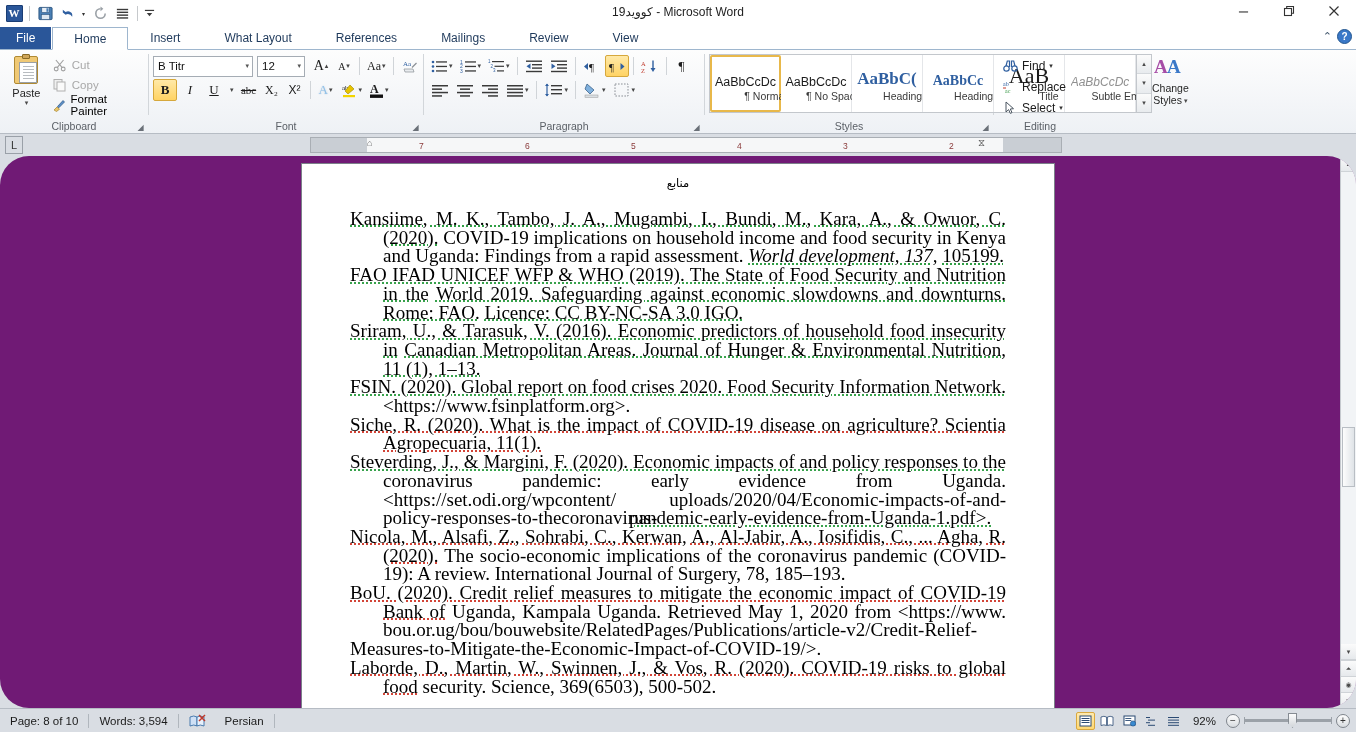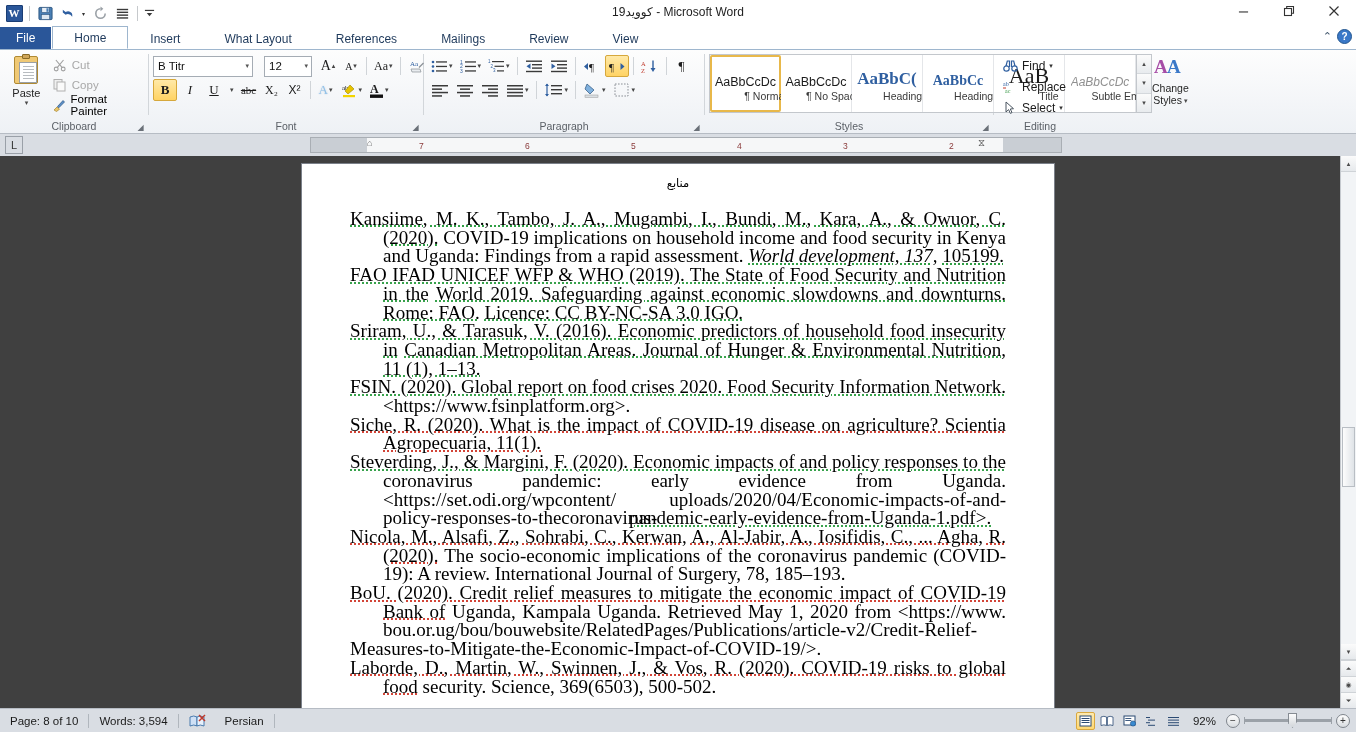--- a/index.html
+++ b/index.html
@@ -34,21 +34,21 @@
     font-size:12px; color:#1e1e1e; pointer-events:none; top:5px;
   }
   .wincontrols { position:absolute; right:0; top:0; display:flex; height:27px; align-items:flex-start;}
   .wc {
     width:45px; height:21px; display:flex; align-items:center; justify-content:center;
     font-size:13px; color:#2b2b2b;
   }
 
   
   .tabsrow {
-    height: 23px; background: #ffffff; display:flex; align-items:flex-end;
+    height: 23px; background: #ffffff; display:flex; 
     flex: 0 0 23px; position:relative;
     border-bottom:1px solid #9eb6ce;
   }
   .tab {
     height:21px; padding:0 21px; display:flex; align-items:center;
     font-size:12px; color:#1e395b; cursor:default;
     border:1px solid transparent; border-bottom:none;
   }
   .tab.file {
     background:#2a5699; color:#fff; padding:0 16px; height:22px;
@@ -167,22 +167,22 @@
   .ruler {
     position:absolute; left:310px; width:752px; height:16px; top:3px;
     background:#f6f7f8; border:1px solid #a9aeb4;
     display:flex; align-items:center;
   }
   .ruler-margin { background:#c9ced4; height:100%;}
   .rk { position:absolute; font-size:8.5px; color:#8a3a3a; top:3px;}
 
   
   .docarea {
-    flex:1; background:#404040; position:relative; overflow:hidden;
-    display:flex; justify-content:center;
+    flex:1; background:#701a75; position:relative; overflow:hidden;
+    display:flex; justify-content:center;border-radius:29px;
   }
   .page {
     width:752px; background:#fff; margin-top:8px; position:relative;
     box-shadow:0 0 0 1px #7b8089;
     overflow:hidden;
   }
   .doc-inner { padding: 12px 48px 0 48px; font-family:"Liberation Serif", serif; }
   .doc-head {
     text-align:center; font-size:11.5px; color:#000; direction:rtl;
     font-family:"DejaVu Sans", sans-serif; margin-bottom:20px;
@@ -374,21 +374,21 @@
     <div class="grp-divider"></div>
 
     <div class="grp" style="width:274px">
       <div class="grp-body">
         <div class="font-rows">
           <div class="frow">
             <div class="combo" style="width:100px">
               <span>B Titr</span>
               <span class="arw">▾</span>
             </div>
-            <div class="combo" style="width:48px; margin-left:10px">
+            <div class="combo" style="width:48px; margin-left:3px">
               <span>12</span>
               <span class="arw">▾</span>
             </div>
             <div class="rb" style="margin-left:4px">
               <span style="font-size:14px;font-family:'Liberation Serif',serif">A</span>
                 <span class="sm">▴</span>
             </div>
             <div class="rb">
               <span style="font-size:10px;font-family:'Liberation Serif',serif">A</span>
                 <span class="sm">▾</span>

